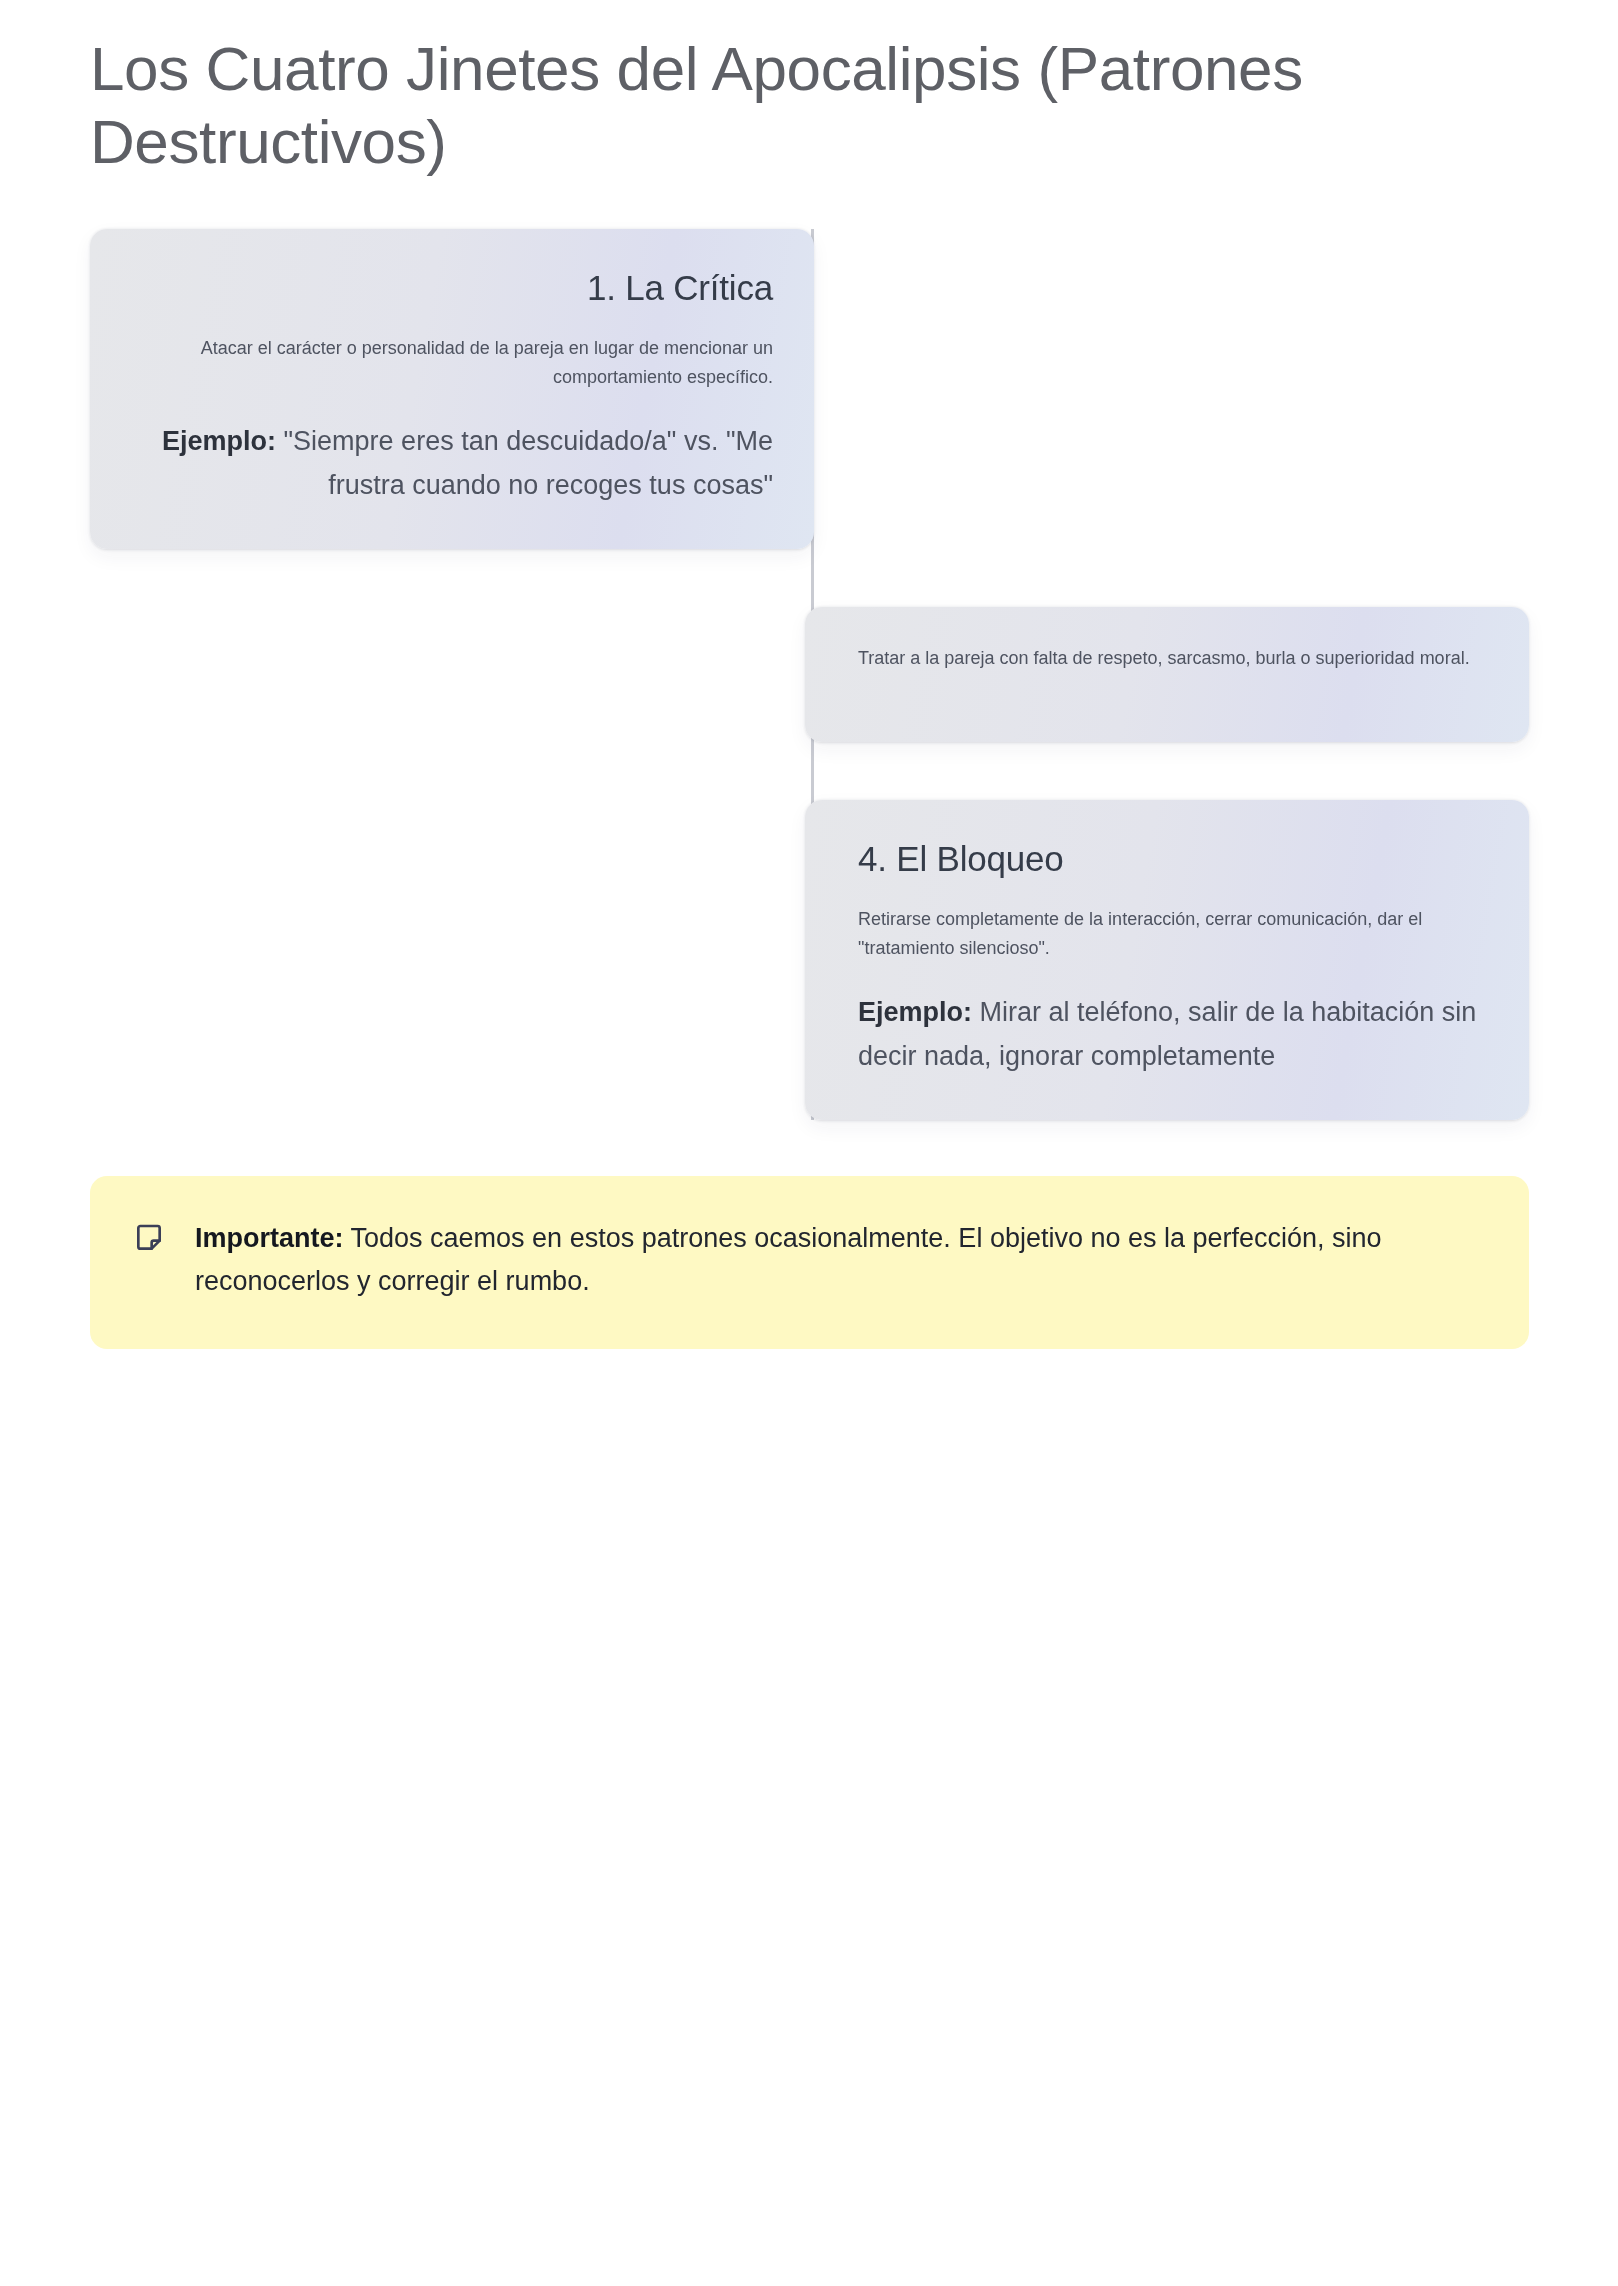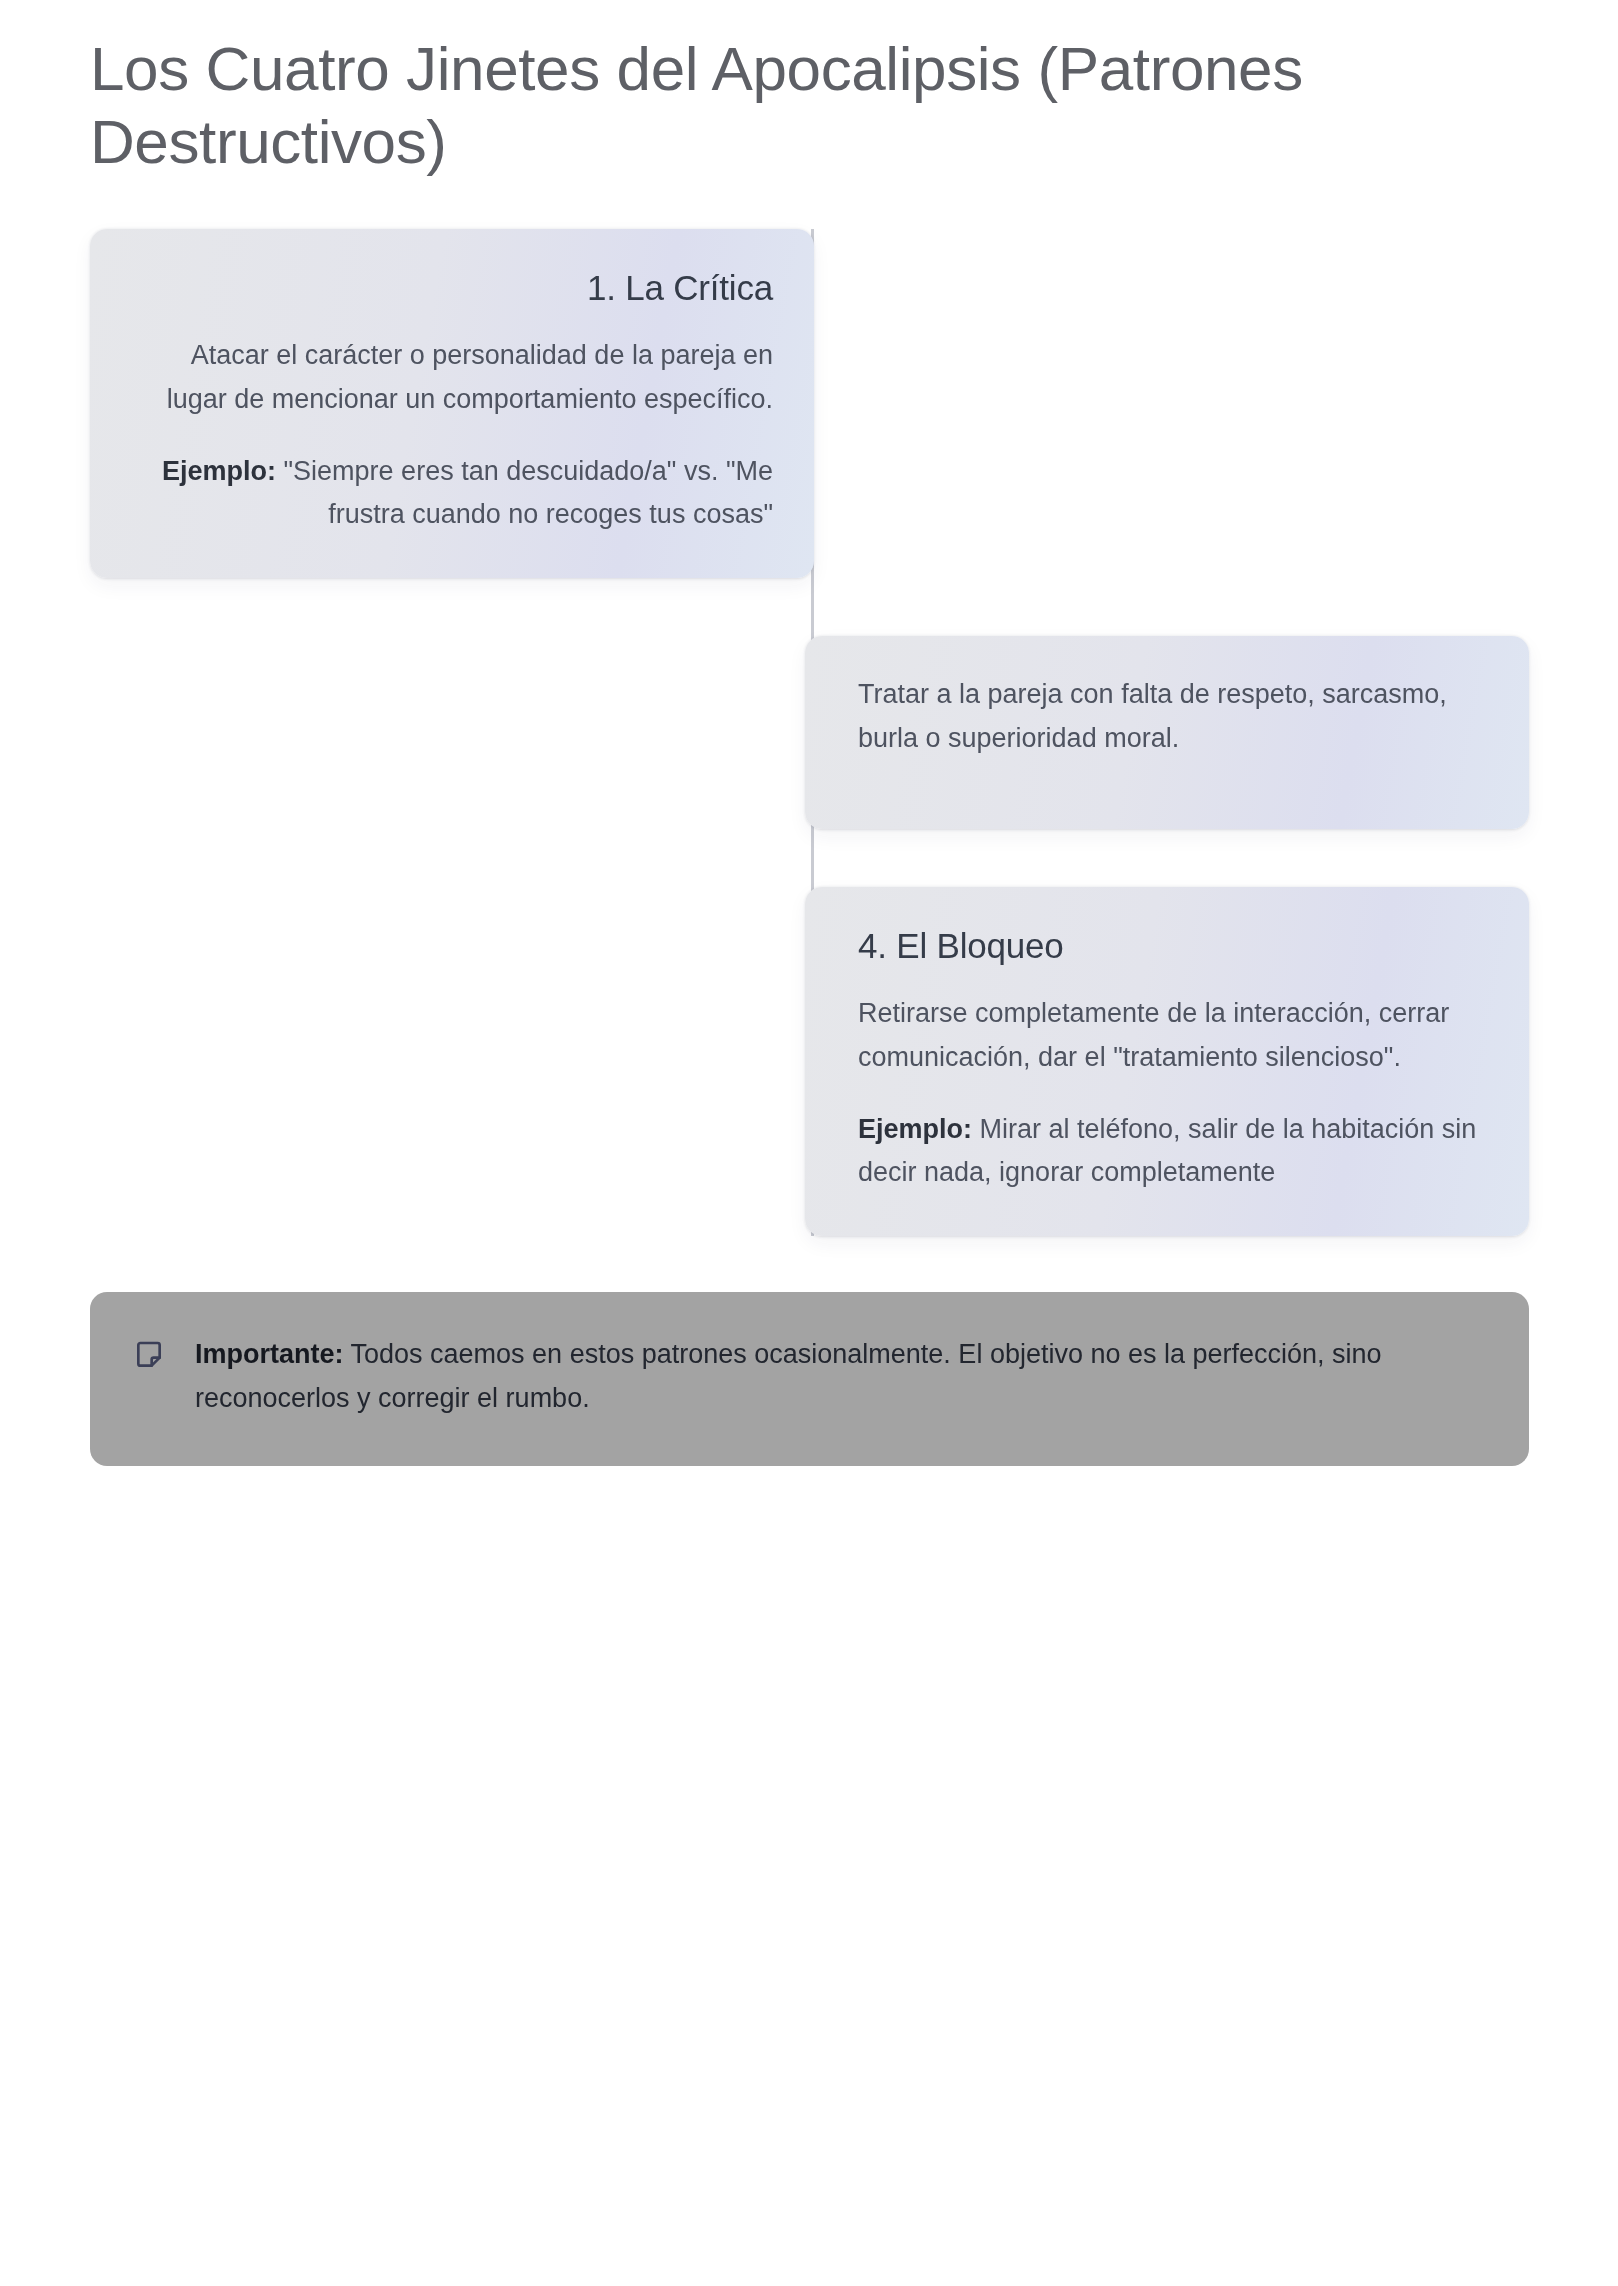--- a/index.html
+++ b/index.html
@@ -75,21 +75,21 @@
     margin: 0 0 24px 0;
     font-size: 35px;
     line-height: 1.25;
     font-weight: 400;
     color: #353c49;
     letter-spacing: -0.2px;
   }
 
   .card-desc {
     margin: 0 0 28px 0;
-    font-size: 27px;
+    font-size: 18px;
     line-height: 1.62;
     font-weight: 400;
     color: #4e5360;
   }
 
   .card-example {
     margin: 0;
     font-size: 27px;
     line-height: 1.62;
     font-weight: 400;
@@ -107,21 +107,21 @@
   
   .note {
     margin-top: 56px;
     width: 1439px;
     box-sizing: border-box;
     display: flex;
     align-items: flex-start;
     gap: 30px;
     padding: 41px 43px 45px 43px;
     border-radius: 17px;
-    background: #a3a3a3;
+    background: #fef9c3;
   }
   .note-icon {
     flex: 0 0 auto;
     width: 32px;
     height: 32px;
     margin-top: 5.6px;
   }
   .note-icon svg { display: block; }
   .note-text {
     margin: 0;

